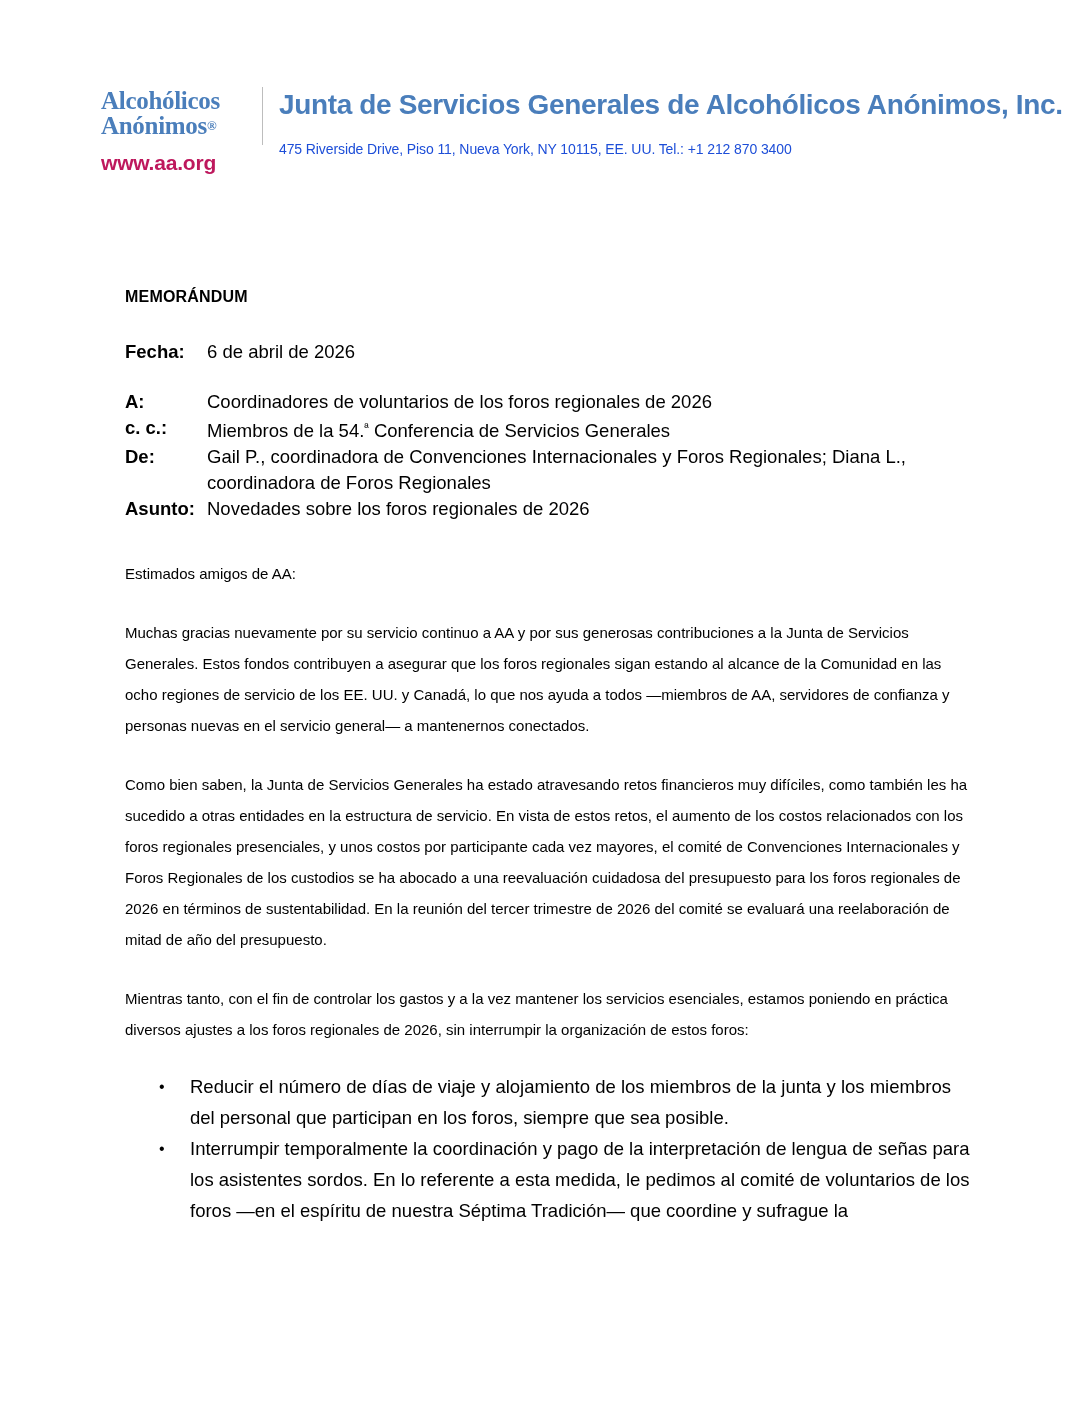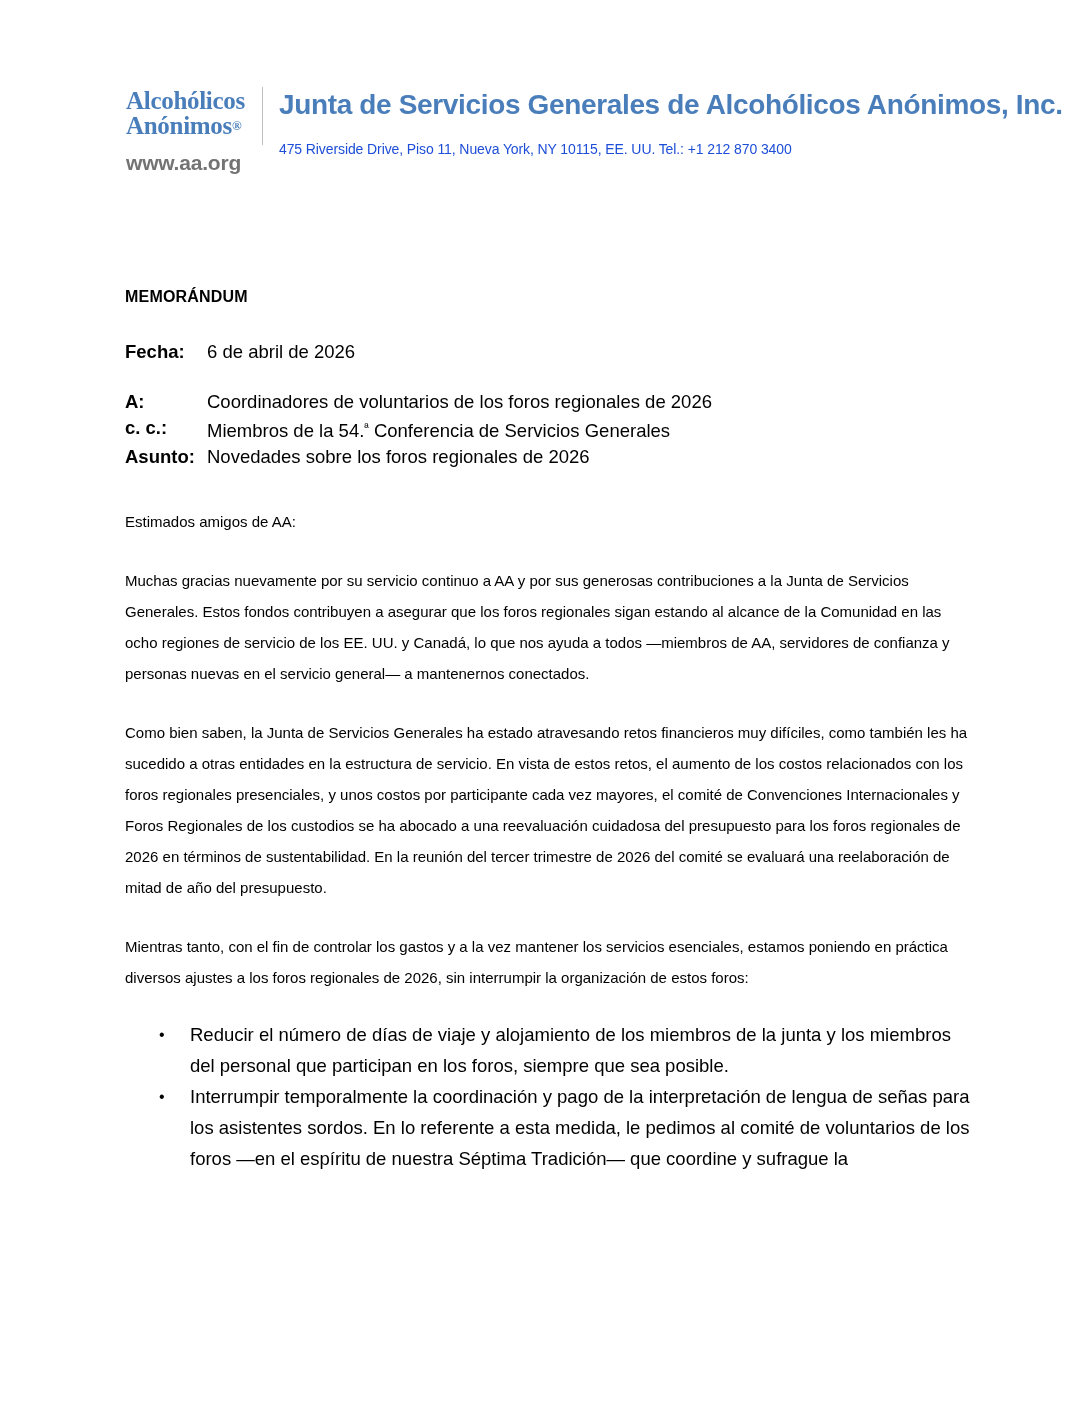--- a/index.html
+++ b/index.html
@@ -26,21 +26,21 @@
   
   .letterhead {
     position: absolute;
     left: 0;
     top: 78px;
     width: 1088px;
     height: 100px;
   }
   .logo-block {
     position: absolute;
-    left: 126px;
+    left: 101px;
     top: 10px;
     width: 150px;
   }
   .logo-wordmark {
     font-family: "Liberation Serif", serif;
     font-weight: bold;
     font-size: 25px;
     line-height: 25px;
     color: #4a7ebb;
     letter-spacing: -0.3px;
@@ -49,21 +49,21 @@
   .logo-wordmark .reg {
     font-size: 13px;
     vertical-align: 4px;
   }
   .logo-url {
     margin-top: 14px;
     font-family: "Liberation Sans", sans-serif;
     font-weight: bold;
     font-size: 21px;
     line-height: 22px;
-    color: #737373;
+    color: #be185d;
     letter-spacing: -0.2px;
   }
   .logo-divider {
     position: absolute;
     left: 262px;
     top: 9px;
     width: 1px;
     height: 58px;
     background: #bdbdbd;
   }
@@ -210,20 +210,24 @@
       <div class="field-row">
         <div class="field-label">A:</div>
         <div class="field-value">Coordinadores de voluntarios de los foros regionales de 2026</div>
       </div>
 
       <div class="field-row">
         <div class="field-label">c. c.:</div>
         <div class="field-value"><span>Miembros de la 54.</span><sup class="ord">ª</sup><span> Conferencia de Servicios Generales</span></div>
       </div>
 
+      <div class="field-row">
+        <div class="field-label">De:</div>
+        <div class="field-value">Gail P., coordinadora de Convenciones Internacionales y Foros Regionales; Diana L., coordinadora de Foros Regionales</div>
+      </div>
 
       <div class="field-row">
         <div class="field-label">Asunto:</div>
         <div class="field-value">Novedades sobre los foros regionales de 2026</div>
       </div>
 
     </div>
 
     <div class="para first">Estimados amigos de AA:</div>
 

